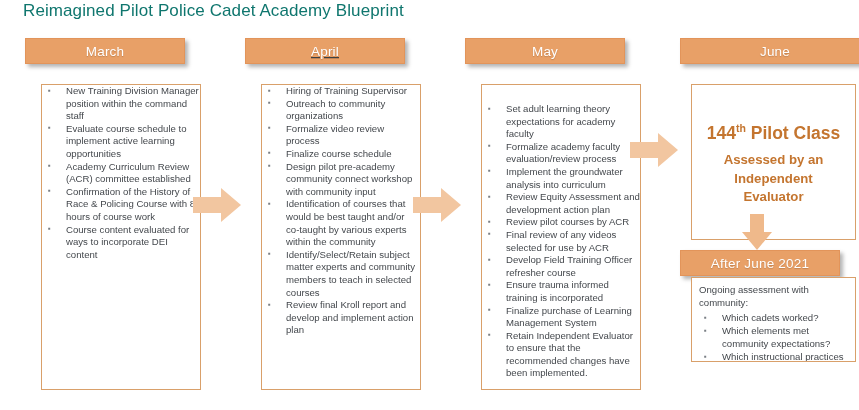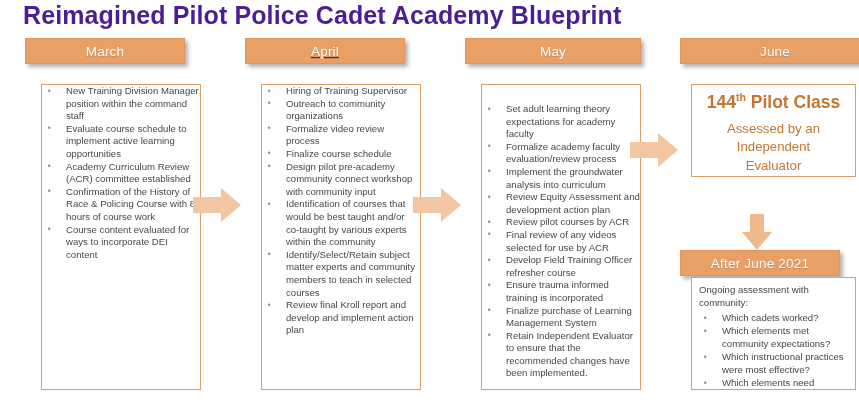--- a/index.html
+++ b/index.html
@@ -14,24 +14,24 @@
     overflow: hidden;
     font-family: "Liberation Sans", sans-serif;
     color: #3c4043;
   }
 
   
   #page-title {
     position: absolute;
     left: 23px;
     top: 1px;
-    font-size: 25px;
-    font-weight: 700;
+    font-size: 17px;
+    font-weight: 400;
     letter-spacing: 0.1px;
-    color: #4c1d95;
+    color: #0f766e;
     white-space: nowrap;
   }
 
   
   .month-header {
     position: absolute;
     height: 26px;
     background: #E8A067;
     border: 1px solid #E2945A;
     box-shadow: 3px 3px 4px rgba(0,0,0,0.30);
@@ -150,21 +150,21 @@
     line-height: 22px;
     margin-bottom: 7px;
     white-space: nowrap;
   }
   #june-headline sup {
     font-size: 10.5px;
     vertical-align: super;
   }
   #june-subline {
     font-size: 13.2px;
-    font-weight: normal;
+    font-weight: bold;
     color: #C4752F;
     line-height: 18.5px;
   }
 
   
   #after-intro {
     font-size: 9.6px;
     line-height: 12.6px;
     color: #44484d;
     padding: 6px 10px 2px 7px;
@@ -180,21 +180,21 @@
 <div id="page-title">Reimagined Pilot Police Cadet Academy Blueprint</div>
 
 <div class="month-header" style="left:25px; top:38px; width:160px;">
   <span class="label">March</span>
 </div>
 
 <div class="month-header" style="left:245px; top:38px; width:160px;text-decoration:underline;">
   <span class="label">April</span>
 </div>
 
-<div class="month-header" style="left:465px; top:38px; width:176px;">
+<div class="month-header" style="left:465px; top:38px; width:160px;">
   <span class="label">May</span>
 </div>
 
 <div class="month-header" style="left:680px; top:38px; width:190px;">
   <span class="label">June</span>
 </div>
 
 <div class="month-header" style="left:680px; top:250px; width:160px;">
   <span class="label">After June 2021</span>
 </div>
@@ -245,37 +245,37 @@
     <li>Finalize purchase of Learning Management System</li>
     <li>Retain Independent Evaluator to ensure that the recommended changes have been implemented.</li>
   </ul>
 </div>
 
 <div class="arrow-right" style="left:630px; top:133px;">
   <div class="shaft"></div>
   <div class="head"></div>
 </div>
 
-<div class="col-box" id="june-box" style="left:675px; top:84px; width:165px; height:93px;">
+<div class="col-box" id="june-box" style="left:675px; top:84px; width:165px; height:156px;">
   <div id="june-headline">
     <span>144</span><sup>th</sup><span> Pilot Class</span>
   </div>
   <div id="june-subline">
     <div>Assessed by an</div>
     <div>Independent</div>
     <div>Evaluator</div>
   </div>
 </div>
 
 <div class="arrow-down" style="left:742px; top:214px;">
   <div class="shaft"></div>
   <div class="head"></div>
 </div>
 
-<div class="col-box" id="after-box" style="left:675px; top:277px; width:165px; height:113px;">
+<div class="col-box" id="after-box" style="left:675px; top:277px; width:165px; height:85px;">
   <div id="after-intro">Ongoing assessment with community:</div>
   <ul class="bullets">
     <li>Which cadets worked?</li>
     <li>Which elements met community expectations?</li>
     <li>Which instructional practices were most effective?</li>
     <li>Which elements need additional revision?</li>
   </ul>
 </div>
 
 </body></html>

